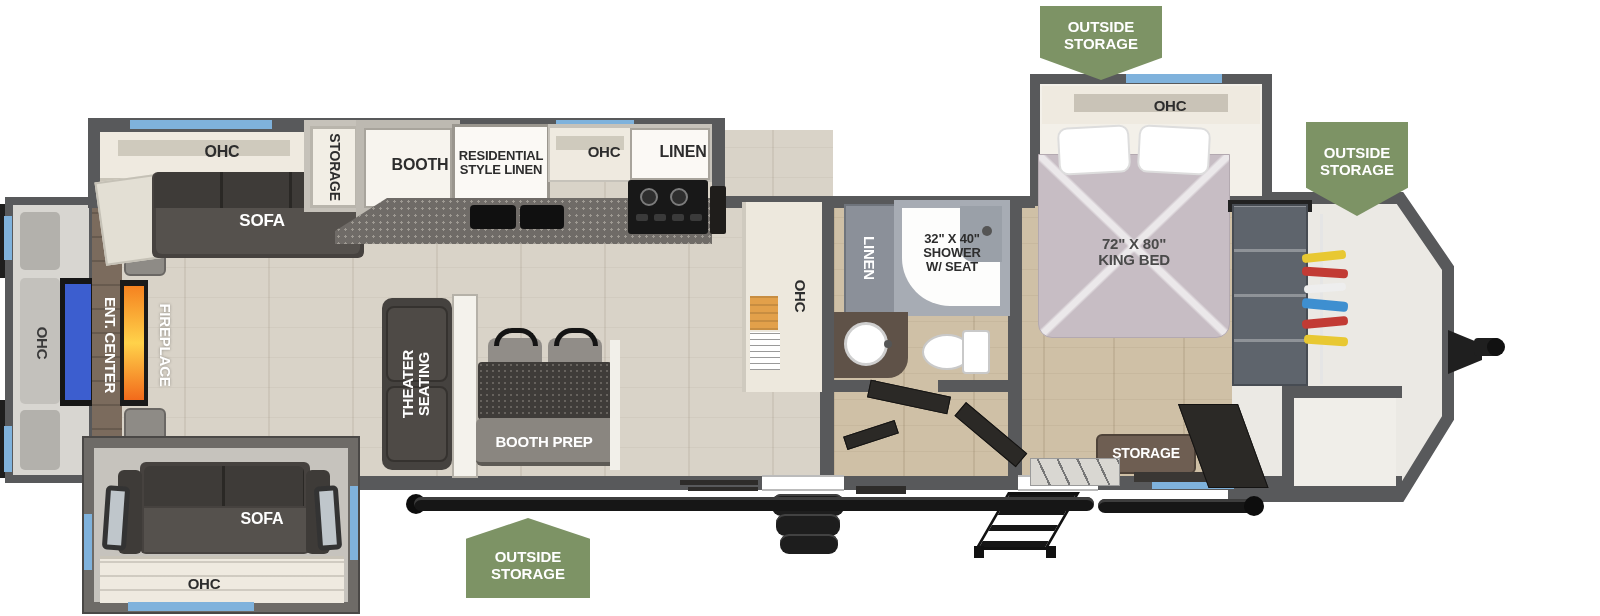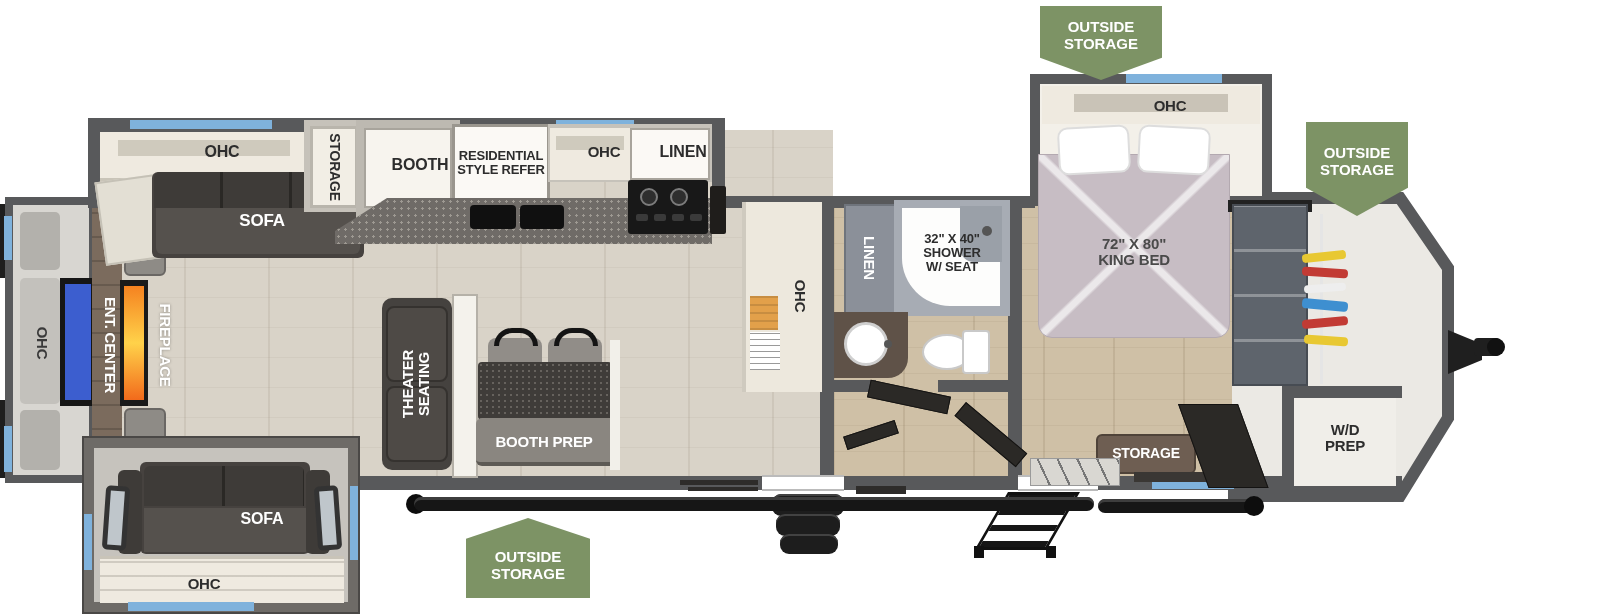--- a/index.html
+++ b/index.html
@@ -207,40 +207,38 @@
   <div class="abs window" style="left:316px;top:486px;width:24px;height:64px;transform:rotate(-4deg);box-sizing:border-box;"></div>
   <div class="abs bluestrip" style="left:84px;top:514px;width:8px;height:56px;"></div>
   <div class="abs bluestrip" style="left:350px;top:486px;width:8px;height:74px;"></div>
   <div class="abs bluestrip" style="left:128px;top:602px;width:126px;height:9px;"></div>
 
   <div class="lbl" style="left:182px;top:141px;width:80px;height:22px;font-size:16px;">OHC</div>
   <div class="lbl w" style="left:218px;top:210px;width:88px;height:22px;font-size:17px;">SOFA</div>
   <div class="lbl rot90" style="left:289px;top:159px;width:90px;height:16px;font-size:14px;">STORAGE</div>
   <div class="lbl" style="left:370px;top:154px;width:100px;height:22px;font-size:16px;">BOOTH</div>
   <div class="lbl" style="left:452px;top:143px;width:98px;height:40px;font-size:13px;">RESIDENTIAL
-STYLE REFER</div>
+STYLE LINEN</div>
   <div class="lbl" style="left:578px;top:141px;width:52px;height:22px;font-size:15px;">OHC</div>
   <div class="lbl" style="left:644px;top:141px;width:78px;height:22px;font-size:16px;">LINEN</div>
   <div class="lbl rot90" style="left:7px;top:334px;width:70px;height:18px;font-size:15px;color:#3a3a3a;">OHC</div>
   <div class="lbl w rot90" style="left:35px;top:336px;width:150px;height:18px;font-size:15px;">ENT. CENTER</div>
   <div class="lbl w rot90" style="left:100px;top:337px;width:130px;height:16px;font-size:15px;text-shadow:0 0 3px rgba(0,0,0,.35);">FIREPLACE</div>
   <div class="lbl w rotccw" style="left:341px;top:367px;width:150px;height:34px;font-size:15px;">THEATER
 SEATING</div>
   <div class="lbl w" style="left:484px;top:432px;width:120px;height:20px;font-size:15px;">BOOTH PREP</div>
   <div class="lbl rot90" style="left:765px;top:288px;width:70px;height:16px;font-size:15px;">OHC</div>
   <div class="lbl w rot90" style="left:829px;top:250px;width:80px;height:16px;font-size:15px;">LINEN</div>
   <div class="lbl" style="left:912px;top:224px;width:80px;height:58px;font-size:13px;">32" X 40"
 SHOWER
 W/ SEAT</div>
   <div class="lbl" style="left:1140px;top:95px;width:60px;height:22px;font-size:15px;">OHC</div>
   <div class="lbl" style="left:1082px;top:232px;width:104px;height:40px;font-size:15px;color:#4a4a4a;">72" X 80"
 KING BED</div>
   <div class="lbl w" style="left:1100px;top:444px;width:92px;height:20px;font-size:14px;">STORAGE</div>
-  <div class="lbl" style="left:1300px;top:416px;width:90px;height:44px;font-size:15px;">W/D
-PREP</div>
   <div class="lbl w" style="left:218px;top:509px;width:88px;height:20px;font-size:16px;">SOFA</div>
   <div class="lbl" style="left:172px;top:574px;width:64px;height:20px;font-size:15px;">OHC</div>
 
   <div class="badge pt-down" style="left:1040px;top:6px;width:122px;height:58px;">OUTSIDE
 STORAGE</div>
   <div class="badge pt-down" style="left:1306px;top:122px;width:102px;height:78px;">OUTSIDE
 STORAGE</div>
   <div class="badge pt-up" style="left:466px;top:518px;width:124px;height:66px;">OUTSIDE
 STORAGE</div>
 

